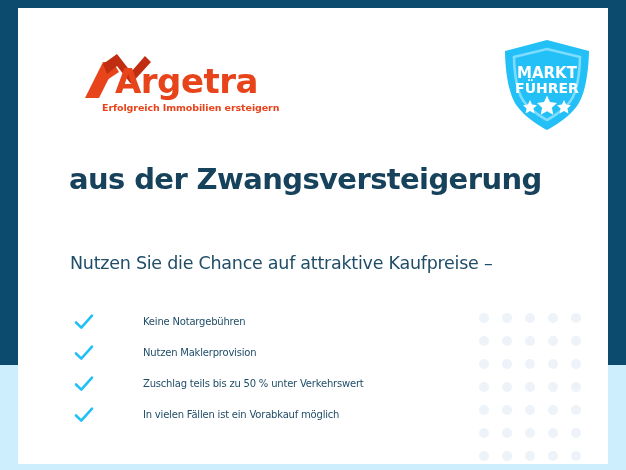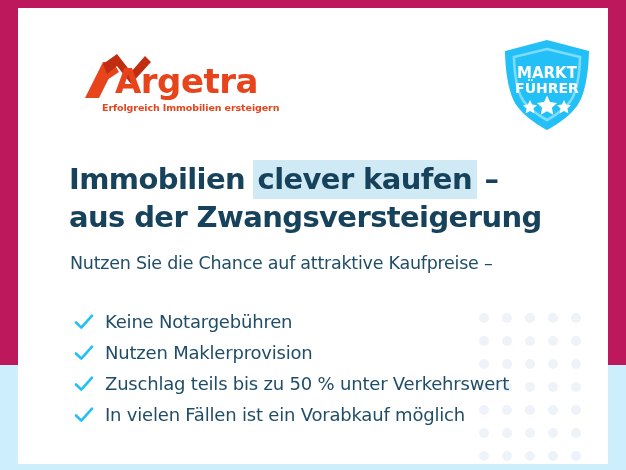--- a/index.html
+++ b/index.html
@@ -11,21 +11,21 @@
     height: 470px;
     background: #cdeefc;
     font-family: "Liberation Sans", sans-serif;
     overflow: hidden;
   }
 
   #stage {
     position: relative;
     width: 626px;
     height: 365px;
-    background: #be185d;
+    background: #0c4a6e;
   }
 
   
   #card {
     position: absolute;
     left: 18px;
     top: 8px;
     width: 590px;
     height: 456px;
     background: #ffffff;
@@ -155,24 +155,25 @@
   }
   .check-icon {
     width: 22px;
     height: 22px;
     flex: 0 0 22px;
     margin-right: 10px;
     display: block;
   }
   .feature-label {
     font-family: "DejaVu Sans", sans-serif;
-    font-size: 18px;
+    font-size: 10px;
     color: #1f4d68;
     letter-spacing: -0.2px;
     white-space: nowrap;
+    margin-left: 38px;
   }
 </style>
 </head>
 <body>
 
 <div id="stage">
   <div id="card">
 
     <div id="dot-grid">
         <span></span>
@@ -234,21 +235,20 @@
         <text x="48" y="55" text-anchor="middle" font-family="DejaVu Sans, sans-serif" font-weight="bold" font-size="14" fill="#ffffff">FÜHRER</text>
         <g fill="#ffffff">
           <polygon points="31,62 33.1,66.6 38,67.2 34.4,70.6 35.4,75.6 31,73.1 26.6,75.6 27.6,70.6 24,67.2 28.9,66.6"></polygon>
           <polygon points="48,57.5 51,64 58,64.9 52.9,69.7 54.3,76.8 48,73.2 41.7,76.8 43.1,69.7 38,64.9 45,64"></polygon>
           <polygon points="65,62 67.1,66.6 72,67.2 68.4,70.6 69.4,75.6 65,73.1 60.6,75.6 61.6,70.6 58,67.2 62.9,66.6"></polygon>
         </g>
       </svg>
     </div>
 
     <h1 id="headline">
-      <span class="hl-line"><span>Immobilien </span><span class="hl-mark">clever kaufen</span><span> –</span></span>
       <span class="hl-line">aus der Zwangsversteigerung</span>
     </h1>
 
     <p id="subtitle">
       <span class="sub-line">Nutzen Sie die Chance auf attraktive Kaufpreise –</span>
     </p>
 
     <ul id="features" style="list-style:none;margin:0;padding:0;">
         <li class="feature-row">
           <svg class="check-icon" viewBox="0 0 22 22">

